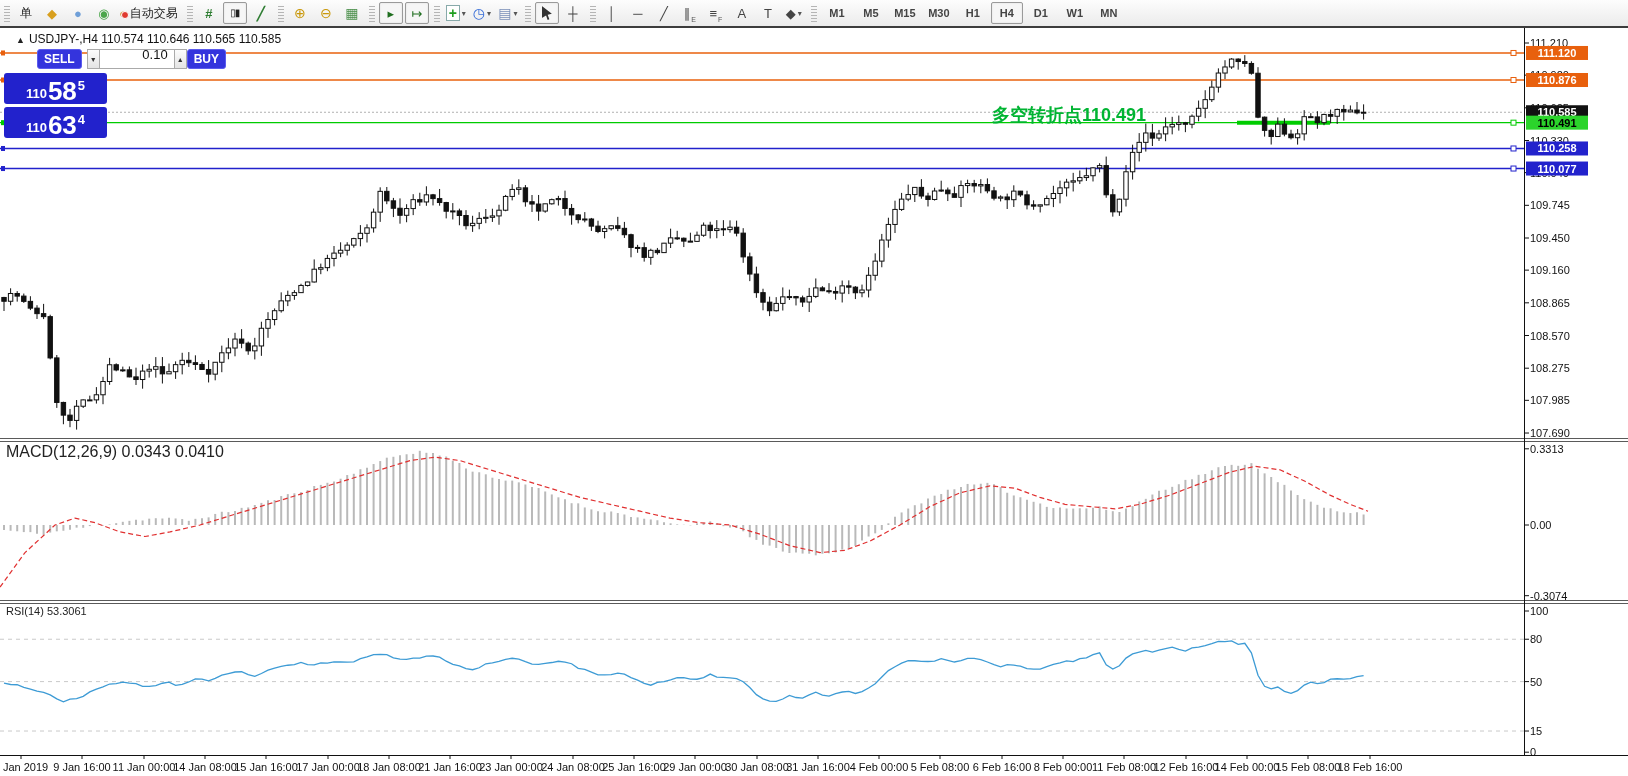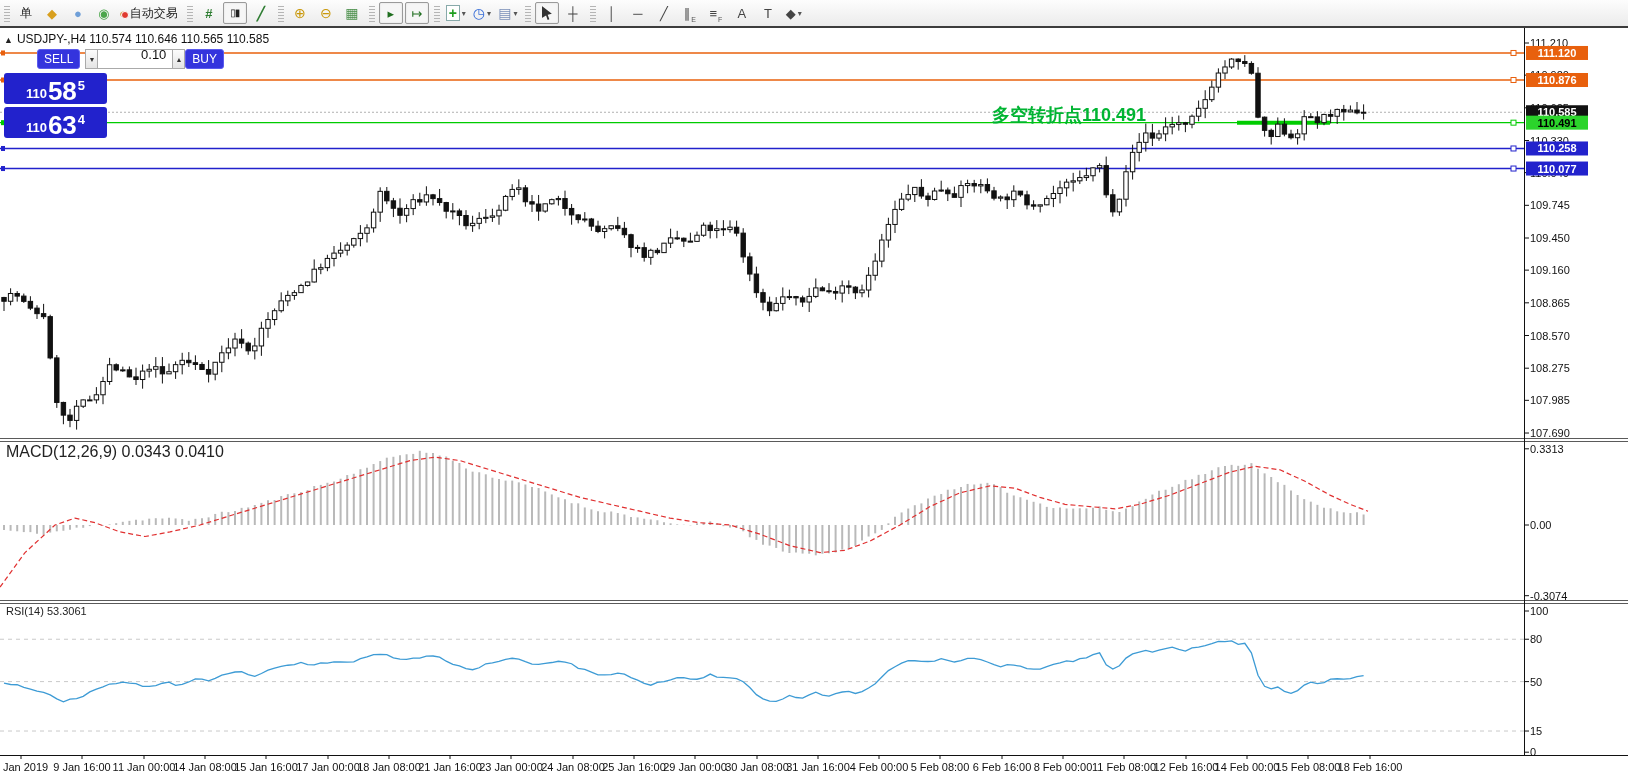--- a/index.html
+++ b/index.html
@@ -35,30 +35,30 @@
   .ic-nav{color:#1f6e1f;font-size:13px;}
   .ic-ind{color:#1e9e1e;font-weight:bold;font-size:14px;border:1px solid #8aa;width:12px;height:14px;
      display:flex;align-items:center;justify-content:center;background:#fff;}
   .ic-clock{color:#3a6fd8;font-size:14px;}
   .ic-tmpl{color:#7a8fb8;font-size:14px;}
   .ic-draw{color:#444;font-size:13px;}
   .ic-cursor-shape{width:10px;height:14px;background:#333;
      clip-path:polygon(0 0,100% 55%,58% 62%,75% 95%,58% 100%,42% 68%,0 85%);}
   .subletter{font-size:7px;color:#555;align-self:flex-end;margin-left:1px;}
   
-  #chart-title{position:absolute;left:4px;top:32px;font-size:12px;color:#111;z-index:20;}
+  #chart-title{position:absolute;left:16px;top:32px;font-size:12px;color:#111;z-index:20;}
   #chart-title .tri{font-size:9px;margin-right:4px;color:#222;}
   #macd-label{position:absolute;left:6px;top:443px;font-size:16px;color:#222;z-index:20;}
   #rsi-label{position:absolute;left:6px;top:605px;font-size:11px;color:#222;z-index:20;}
   #annotation{position:absolute;left:992px;top:103px;font-size:18px;font-weight:bold;z-index:20;}
   
   #trade-panel{position:absolute;left:4px;top:49px;width:213px;z-index:30;}
   .tp-row1{display:flex;align-items:center;height:20px;}
   .tp-btn{width:47px;height:20px;background:#3434dd;border:1px solid #5b5bee;border-radius:3px;
-     color:#fff;font-size:12px;font-weight:normal;display:flex;align-items:center;justify-content:center;
+     color:#fff;font-size:12px;font-weight:bold;display:flex;align-items:center;justify-content:center;
      box-sizing:border-box;cursor:pointer;margin-left:33px;}
   .tp-stepbtn{width:13px;height:20px;background:linear-gradient(#fcfcfc,#e4e4e4);border:1px solid #aaa;
      box-sizing:border-box;font-size:7px;color:#333;display:flex;align-items:center;justify-content:center;cursor:pointer;}
   #lot-input{width:74px;height:20px;border:1px solid #aaa;border-left:none;border-right:none;
      box-sizing:border-box;font-size:13px;text-align:right;padding:0 6px 9px 0;color:#111;
      font-family:"Liberation Sans",sans-serif;}
   .tp-sell-group{display:flex;margin-left:5px;}
   .tp-buy{margin-left:auto;text-align:center;}
   .tp-row2{display:flex;margin-top:4px;gap:3px;flex-direction:column;}
   .tp-price{width:103px;height:31px;background:#2222cc;border-radius:3px;color:#fff;
@@ -171,20 +171,32 @@
         <div class="tb-item">
           <span class="glyph ic-draw">A</span>
         </div>
         <div class="tb-item">
           <span class="glyph ic-draw">T</span>
         </div>
         <div class="tb-item">
           <span class="glyph ic-draw">◆</span>
           <span class="dd">▾</span>
         </div>
+      </div>
+      <div class="tb-group tf">
+        <span class="grip"></span>
+        <div class="tb-item">M1</div>
+        <div class="tb-item">M5</div>
+        <div class="tb-item">M15</div>
+        <div class="tb-item">M30</div>
+        <div class="tb-item">H1</div>
+        <div class="tb-item pressed">H4</div>
+        <div class="tb-item">D1</div>
+        <div class="tb-item">W1</div>
+        <div class="tb-item">MN</div>
       </div>
     </div>
 
   <svg id="chart" width="1628" height="776" style="position:absolute;left:0;top:0;">
       <defs>
         <clipPath id="cpMain">
           <rect x="0" y="29" width="1524" height="408"></rect>
         </clipPath>
         <clipPath id="cpMacd">
           <rect x="0" y="442" width="1524" height="157"></rect>

